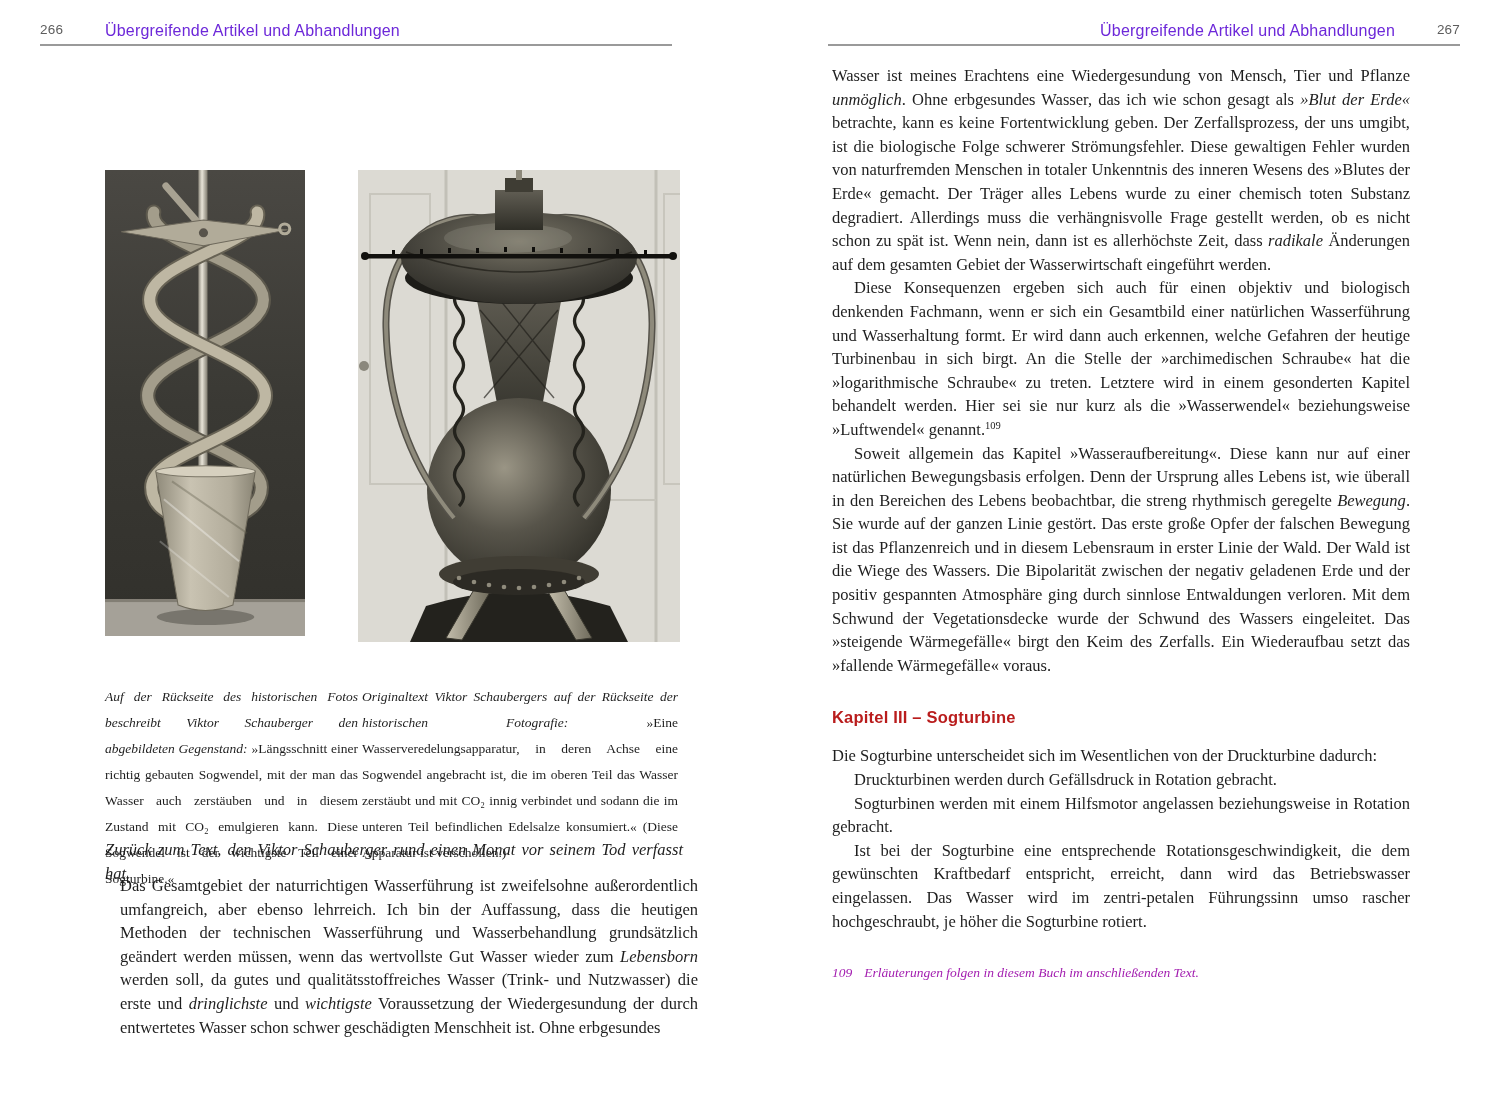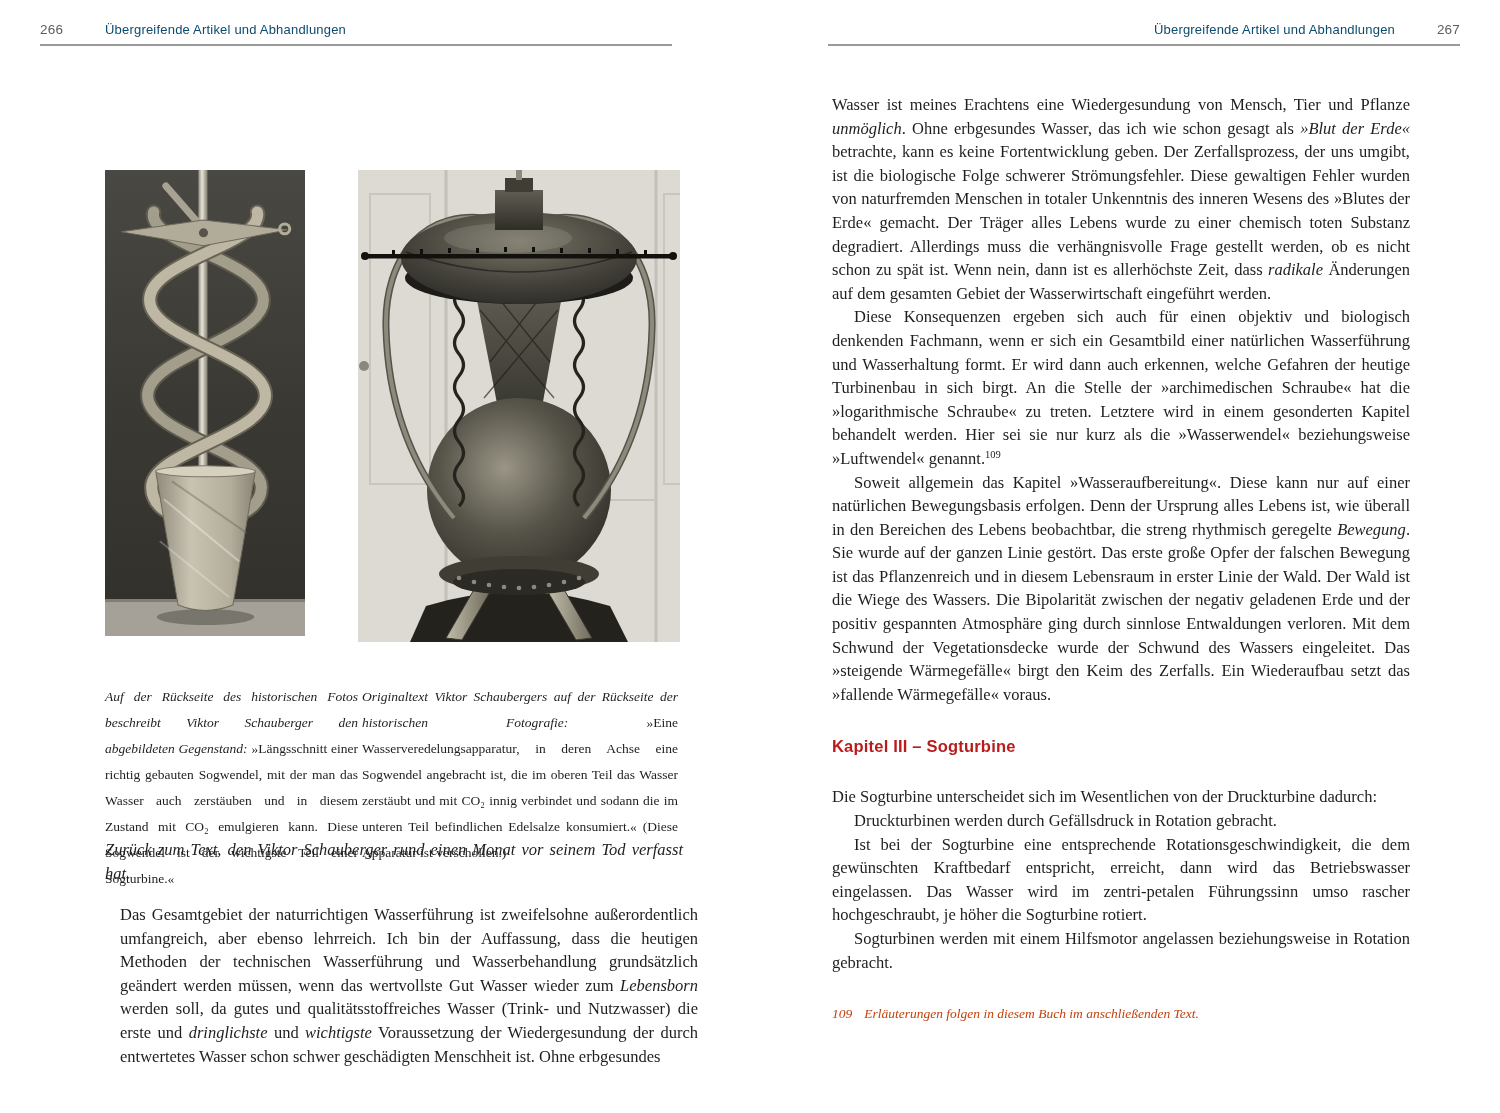--- a/index.html
+++ b/index.html
@@ -8,33 +8,33 @@
     font-family:"Liberation Serif", serif;color:#1e1e1e;
     -webkit-font-smoothing:antialiased;
   }
   .page{position:absolute;top:0;width:750px;height:1113px;}
   .page.left{left:0;}
   .page.right{left:750px;}
 
   
   .runhead{
     position:absolute;top:22px;font-family:"Liberation Sans", sans-serif;
-    font-size:13px;color:#0c4a6e;letter-spacing:.2px;white-space:nowrap;
+    font-size:16px;color:#6d28d9;letter-spacing:.2px;white-space:nowrap;
   }
   .pagenum{font-family:"Liberation Sans", sans-serif;font-size:13.5px;color:#5d5d5d;}
   .headrule{position:absolute;top:44px;height:1.5px;background:#9a9a9a;}
 
   .col{position:absolute;width:578px;text-align:justify;}
   .bodytext{
     margin:0;font-size:16.5px;line-height:23.6px;text-align:justify;
     hyphens:auto;-webkit-hyphens:auto;
   }
   .italic{font-style:italic;}
   .indent{text-indent:22px;}
-  .noindent{text-indent:0;margin-top:29px;}
+  .noindent{text-indent:0;}
   sup{font-size:10.5px;line-height:0;}
 
   
   .intro{left:105px;top:66px;}
   figure{margin:0;padding:0;position:absolute;}
   .photo-left{left:105px;top:170px;width:200px;height:466px;}
   .photo-right{left:358px;top:170px;width:322px;height:472px;}
   figure svg{display:block;width:100%;height:100%;}
   .caption{
     position:absolute;top:684px;margin:0;font-size:13.5px;line-height:26px;
@@ -46,21 +46,21 @@
   .leftbody{left:120px;top:874px;}
 
   
   .flow{position:absolute;left:82px;top:64px;width:578px;}
   .kapitel{
     font-family:"Liberation Sans", sans-serif;font-weight:bold;
     font-size:16.5px;color:#b91c1c;margin:31px 0 17px 0;letter-spacing:.2px;
   }
   .gap-top{}
   .footnote{
-    margin-top:30px;font-size:13.5px;line-height:20px;font-style:italic;color:#c2410c;
+    margin-top:30px;font-size:13.5px;line-height:20px;font-style:italic;color:#a21caf;
   }
   .fn-num{display:inline-block;margin-right:12px;}
 </style>
 </head>
 <body>
 
 <section class="page left">
   <span class="runhead pagenum" style="left:40px;">266</span>
   <span class="runhead" style="left:105px;">Übergreifende Artikel und Abhandlungen</span>
   <div class="headrule" style="left:40px;width:632px;"></div>
@@ -206,20 +206,20 @@
   <div class="flow">
     <p class="bodytext noindent" lang="de"><span>Wasser ist meines Erachtens eine Wiedergesundung von Mensch, Tier und Pflanze </span><i>unmöglich</i><span>. Ohne erbgesundes Wasser, das ich wie schon gesagt als </span><i>»Blut der Erde«</i><span> betrachte, kann es keine Fortentwicklung geben. Der Zerfallsprozess, der uns umgibt, ist die biologische Folge schwerer Strömungsfehler. Diese gewaltigen Fehler wurden von naturfremden Menschen in totaler Unkenntnis des inneren Wesens des »Blutes der Erde« gemacht. Der Träger alles Lebens wurde zu einer chemisch toten Substanz degradiert. Allerdings muss die verhängnisvolle Frage gestellt werden, ob es nicht schon zu spät ist. Wenn nein, dann ist es allerhöchste Zeit, dass </span><i>radikale</i><span> Änderungen auf dem gesamten Gebiet der Wasserwirtschaft eingeführt werden.</span></p>
     <p class="bodytext indent" lang="de"><span>Diese Konsequenzen ergeben sich auch für einen objektiv und biologisch denkenden Fachmann, wenn er sich ein Gesamtbild einer natürlichen Wasserführung und Wasserhaltung formt. Er wird dann auch erkennen, welche Gefahren der heutige Turbinenbau in sich birgt. An die Stelle der »archimedischen Schraube« hat die »logarithmische Schraube« zu treten. Letztere wird in einem gesonderten Kapitel behandelt werden. Hier sei sie nur kurz als die »Wasserwendel« beziehungsweise »Luftwendel« genannt.</span><sup>109</sup></p>
     <p class="bodytext indent" lang="de"><span>Soweit allgemein das Kapitel »Wasseraufbereitung«. Diese kann nur auf einer natürlichen Bewegungsbasis erfolgen. Denn der Ursprung alles Lebens ist, wie überall in den Bereichen des Lebens beobachtbar, die streng rhythmisch geregelte </span><i>Bewegung</i><span>. Sie wurde auf der ganzen Linie gestört. Das erste große Opfer der falschen Bewegung ist das Pflanzenreich und in diesem Lebensraum in erster Linie der Wald. Der Wald ist die Wiege des Wassers. Die Bipolarität zwischen der negativ geladenen Erde und der positiv gespannten Atmosphäre ging durch sinnlose Entwaldungen verloren. Mit dem Schwund der Vegetationsdecke wurde der Schwund des Wassers eingeleitet. Das »steigende Wärmegefälle« birgt den Keim des Zerfalls. Ein Wiederaufbau setzt das »fallende Wärmegefälle« voraus.</span></p>
 
     <h2 class="kapitel">Kapitel III – Sogturbine</h2>
 
 
     <p class="bodytext noindent gap-top" lang="de">Die Sogturbine unterscheidet sich im Wesentlichen von der Druckturbine dadurch:</p>
     <p class="bodytext indent" lang="de">Druckturbinen werden durch Gefällsdruck in Rotation gebracht.</p>
+    <p class="bodytext indent" lang="de">Sogturbinen werden mit einem Hilfsmotor angelassen beziehungsweise in Rotation gebracht.</p>
     <p class="bodytext indent" lang="de">Ist bei der Sogturbine eine entsprechende Rotationsgeschwindigkeit, die dem gewünschten Kraftbedarf entspricht, erreicht, dann wird das Betriebswasser eingelassen. Das Wasser wird im zentri-petalen Führungssinn umso rascher hochgeschraubt, je höher die Sogturbine rotiert.</p>
-    <p class="bodytext indent" lang="de">Sogturbinen werden mit einem Hilfsmotor angelassen beziehungsweise in Rotation gebracht.</p>
 
     <div class="footnote">
       <span class="fn-num">109</span><span class="fn-text">Erläuterungen folgen in diesem Buch im anschließenden Text.</span>
     </div>
   </div>
 </section>
 
 </body></html>

